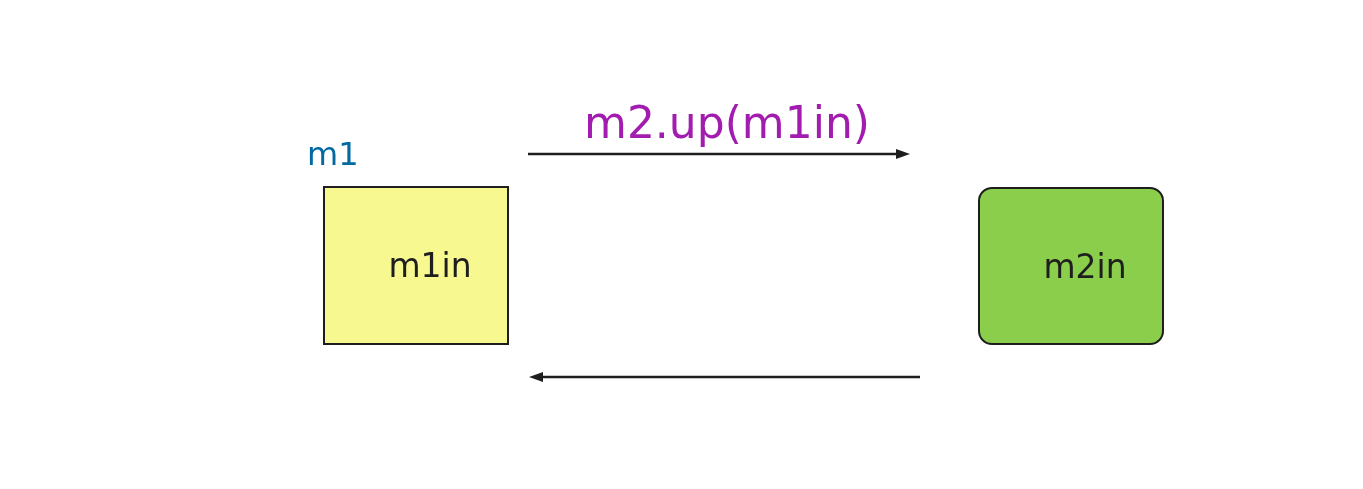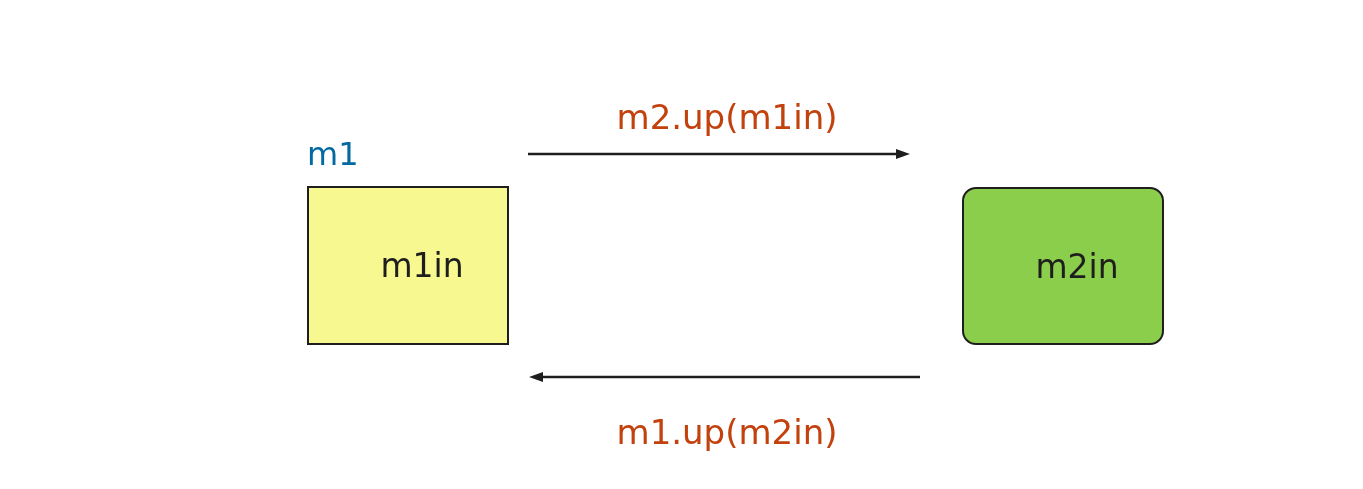--- a/index.html
+++ b/index.html
@@ -20,39 +20,40 @@
     position: absolute;
     width: 202px;
     height: 40px;
     line-height: 40px;
     text-align: left;
     font-size: 32px;
     color: #0369a1;
   }
   .node-box {
     position: absolute;
-    width: 202px;
+    width: 186px;
     height: 159px;
     box-sizing: border-box;
     border: 2.5px solid #1e1e1e;
     display: flex;
     align-items: center;
     justify-content: center;
+    margin-left: 16px;
   }
   .node-label {
     font-size: 33px;
     color: #1e1e1e;
     transform: translateX(14px);
   }
   .edge-label {
     position: absolute;
     width: 400px;
     text-align: center;
-    font-size: 34px;
-    color: #c2410c;
+    font-size: 44px;
+    color: #a21caf;
   }
   .arrow-layer {
     position: absolute;
     left: 0;
     top: 0;
     width: 1363px;
     height: 489px;
     pointer-events: none;
   }
   .arrow-line {
@@ -73,21 +74,20 @@
   <div id="m1-title" class="node-title">m1</div>
   <div id="m1-box" class="node-box" style="background-color: rgb(248, 248, 144);">
     <span class="node-label">m1in</span>
   </div>
 
   <div id="m2-box" class="node-box" style="background-color: rgb(139, 206, 75);">
     <span class="node-label">m2in</span>
   </div>
 
   <div id="top-edge-label" class="edge-label">m2.up(m1in)</div>
-  <div id="bottom-edge-label" class="edge-label">m1.up(m2in)</div>
 
   <svg class="arrow-layer" viewBox="0 0 1363 489" xmlns="http://www.w3.org/2000/svg">
     <line class="arrow-line" x1="528" y1="154" x2="897" y2="154" stroke="#1E1E1E"></line>
     <polygon points="910,154 896,149 896,159" fill="#1E1E1E"></polygon>
     <line class="arrow-line" x1="920" y1="377" x2="543" y2="377" stroke="#1E1E1E"></line>
     <polygon points="529,377 543,372 543,382" fill="#1E1E1E"></polygon>
   </svg>
 
 </div>
 

